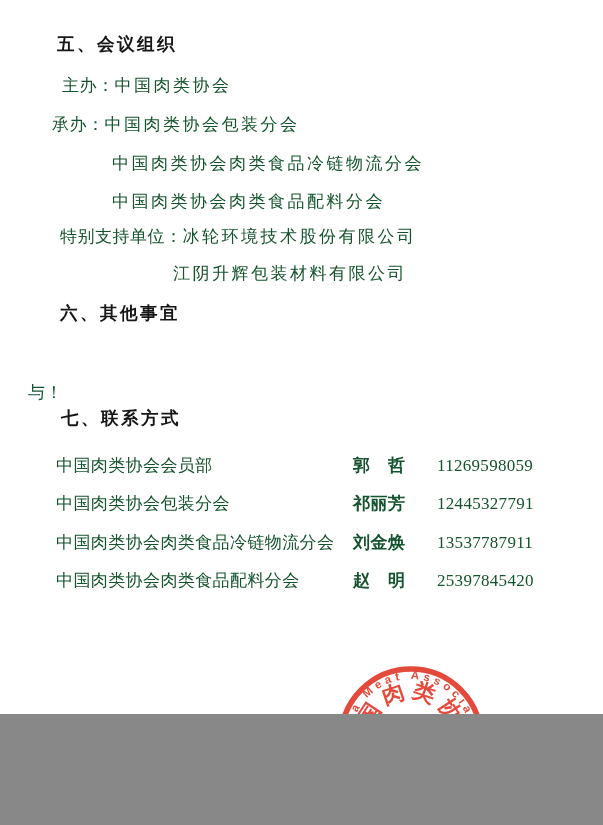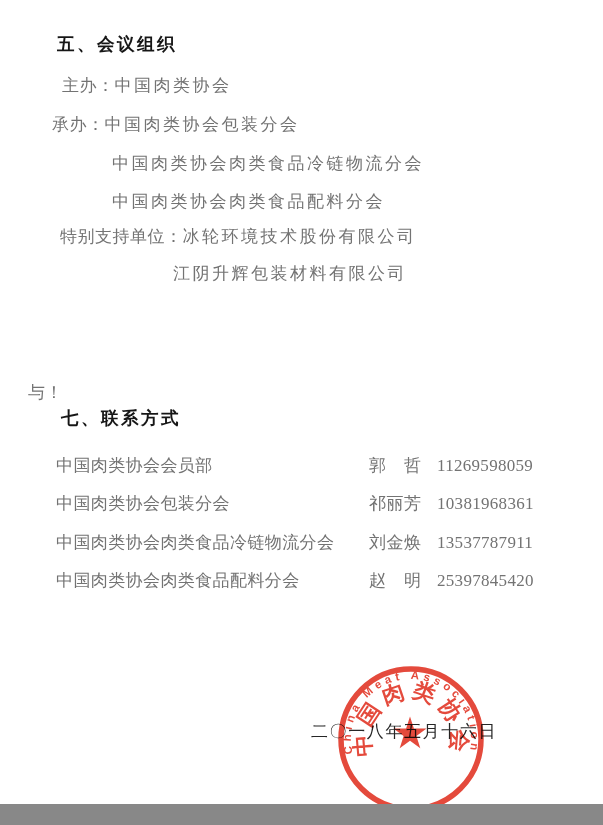--- a/index.html
+++ b/index.html
@@ -1,44 +1,44 @@
 <!DOCTYPE html>
 <html><head>
 <meta charset="utf-8">
 <style>
   * { margin:0; padding:0; box-sizing:border-box; }
   html,body { background:#888; }
   .page {
     position:relative;
-    width:603px; height:804px;
+    width:603px; height:714px;
     margin:0 auto;
     background:#ffffff;
     overflow:hidden;
     font-family:"Liberation Serif","DejaVu Serif",serif;
     color:#212121;
   }
   .ln {
     position:absolute;
     font-size:17px;
     line-height:1.25;
     white-space:nowrap;
-    color:#737373;
+    color:#14532d;
   }
   .heading {
     font-weight:bold;
     font-size:17.5px;
     letter-spacing:2.5px;
     color:#161616;
   }
   .lab { letter-spacing:0.5px; }
   .k2  { letter-spacing:2.5px; }
   .k1  { letter-spacing:0.5px; }
   .contact-row { position:absolute; left:0; top:0; width:100%; }
   .contact-row .org   { position:absolute; left:56px;  letter-spacing:0.4px; white-space:nowrap; }
-  .contact-row .name  { position:absolute; left:369px; letter-spacing:0.5px; white-space:nowrap; }
+  .contact-row .name  { position:absolute; left:353px; letter-spacing:0.5px; white-space:nowrap;font-weight:bold; }
   .contact-row .phone { position:absolute; left:437px; letter-spacing:0.3px; white-space:nowrap;
                         font-family:"Liberation Serif",serif; }
   .date-line {
     position:absolute; left:311px; top:720px;
     font-size:17px; letter-spacing:1.6px; white-space:nowrap;
     color:#262626;
   }
   .stamp {
     position:absolute; left:326px; top:654px;
     width:170px; height:170px;
@@ -73,36 +73,37 @@
   <div class="ln k2" style="left:112px;top:153px">中国肉类协会肉类食品冷链物流分会</div>
 
   <div class="ln k2" style="left:112px;top:191px">中国肉类协会肉类食品配料分会</div>
 
   <div class="ln k2" style="left:173px;top:263px">江阴升辉包装材料有限公司</div>
 
   <div class="ln" style="left:60px;top:226px">
     <span class="lab">特别支持单位：</span><span class="k2">冰轮环境技术股份有限公司</span>
   </div>
 
+  <div class="ln heading" style="left:60px;top:303px">六、其他事宜</div>
 
 
   <div class="ln k1" style="left:28px;top:382px">与！</div>
 
   <div class="ln heading" style="left:61px;top:408px">七、联系方式</div>
 
   <div class="ln contact-row" style="top:455px">
     <span class="org">中国肉类协会会员部</span>
     <span class="name">郭　哲</span>
     <span class="phone">11269598059</span>
   </div>
 
   <div class="ln contact-row" style="top:493px">
     <span class="org">中国肉类协会包装分会</span>
     <span class="name">祁丽芳</span>
-    <span class="phone">10381968361</span>
+    <span class="phone">12445327791</span>
   </div>
 
   <div class="ln contact-row" style="top:532px">
     <span class="org">中国肉类协会肉类食品冷链物流分会</span>
     <span class="name">刘金焕</span>
     <span class="phone">13537787911</span>
   </div>
 
   <div class="ln contact-row" style="top:570px">
     <span class="org">中国肉类协会肉类食品配料分会</span>

